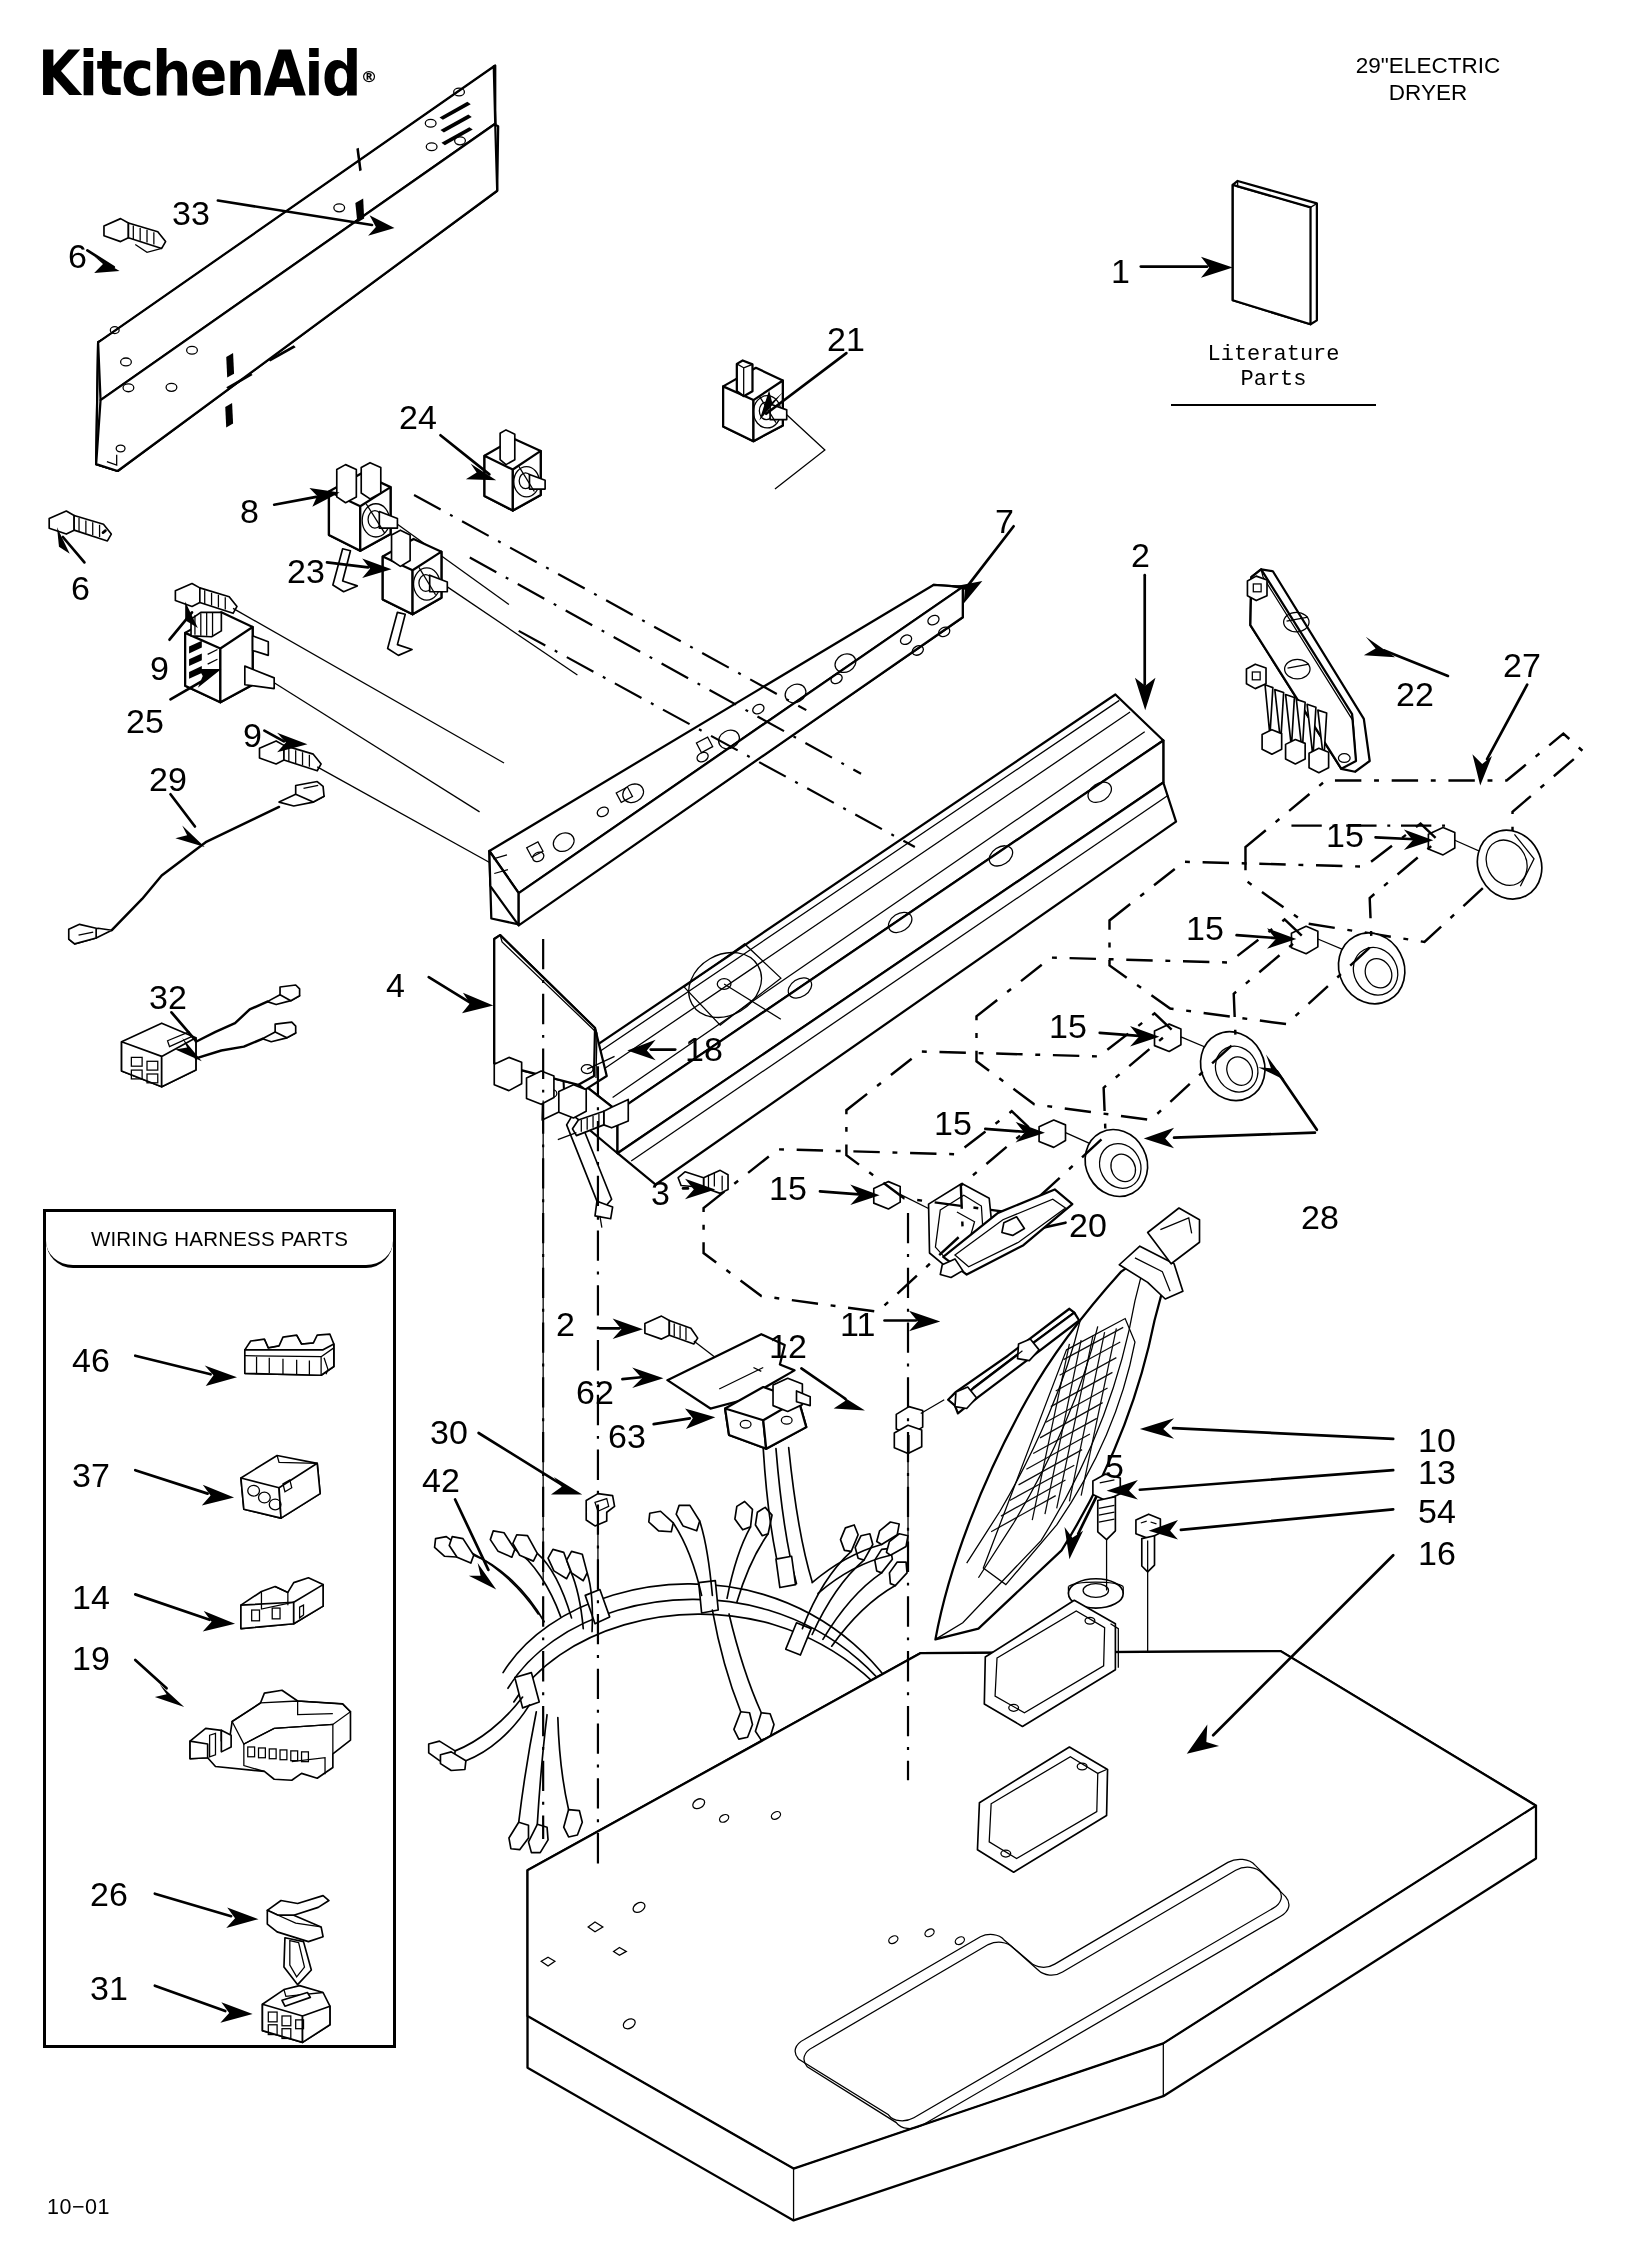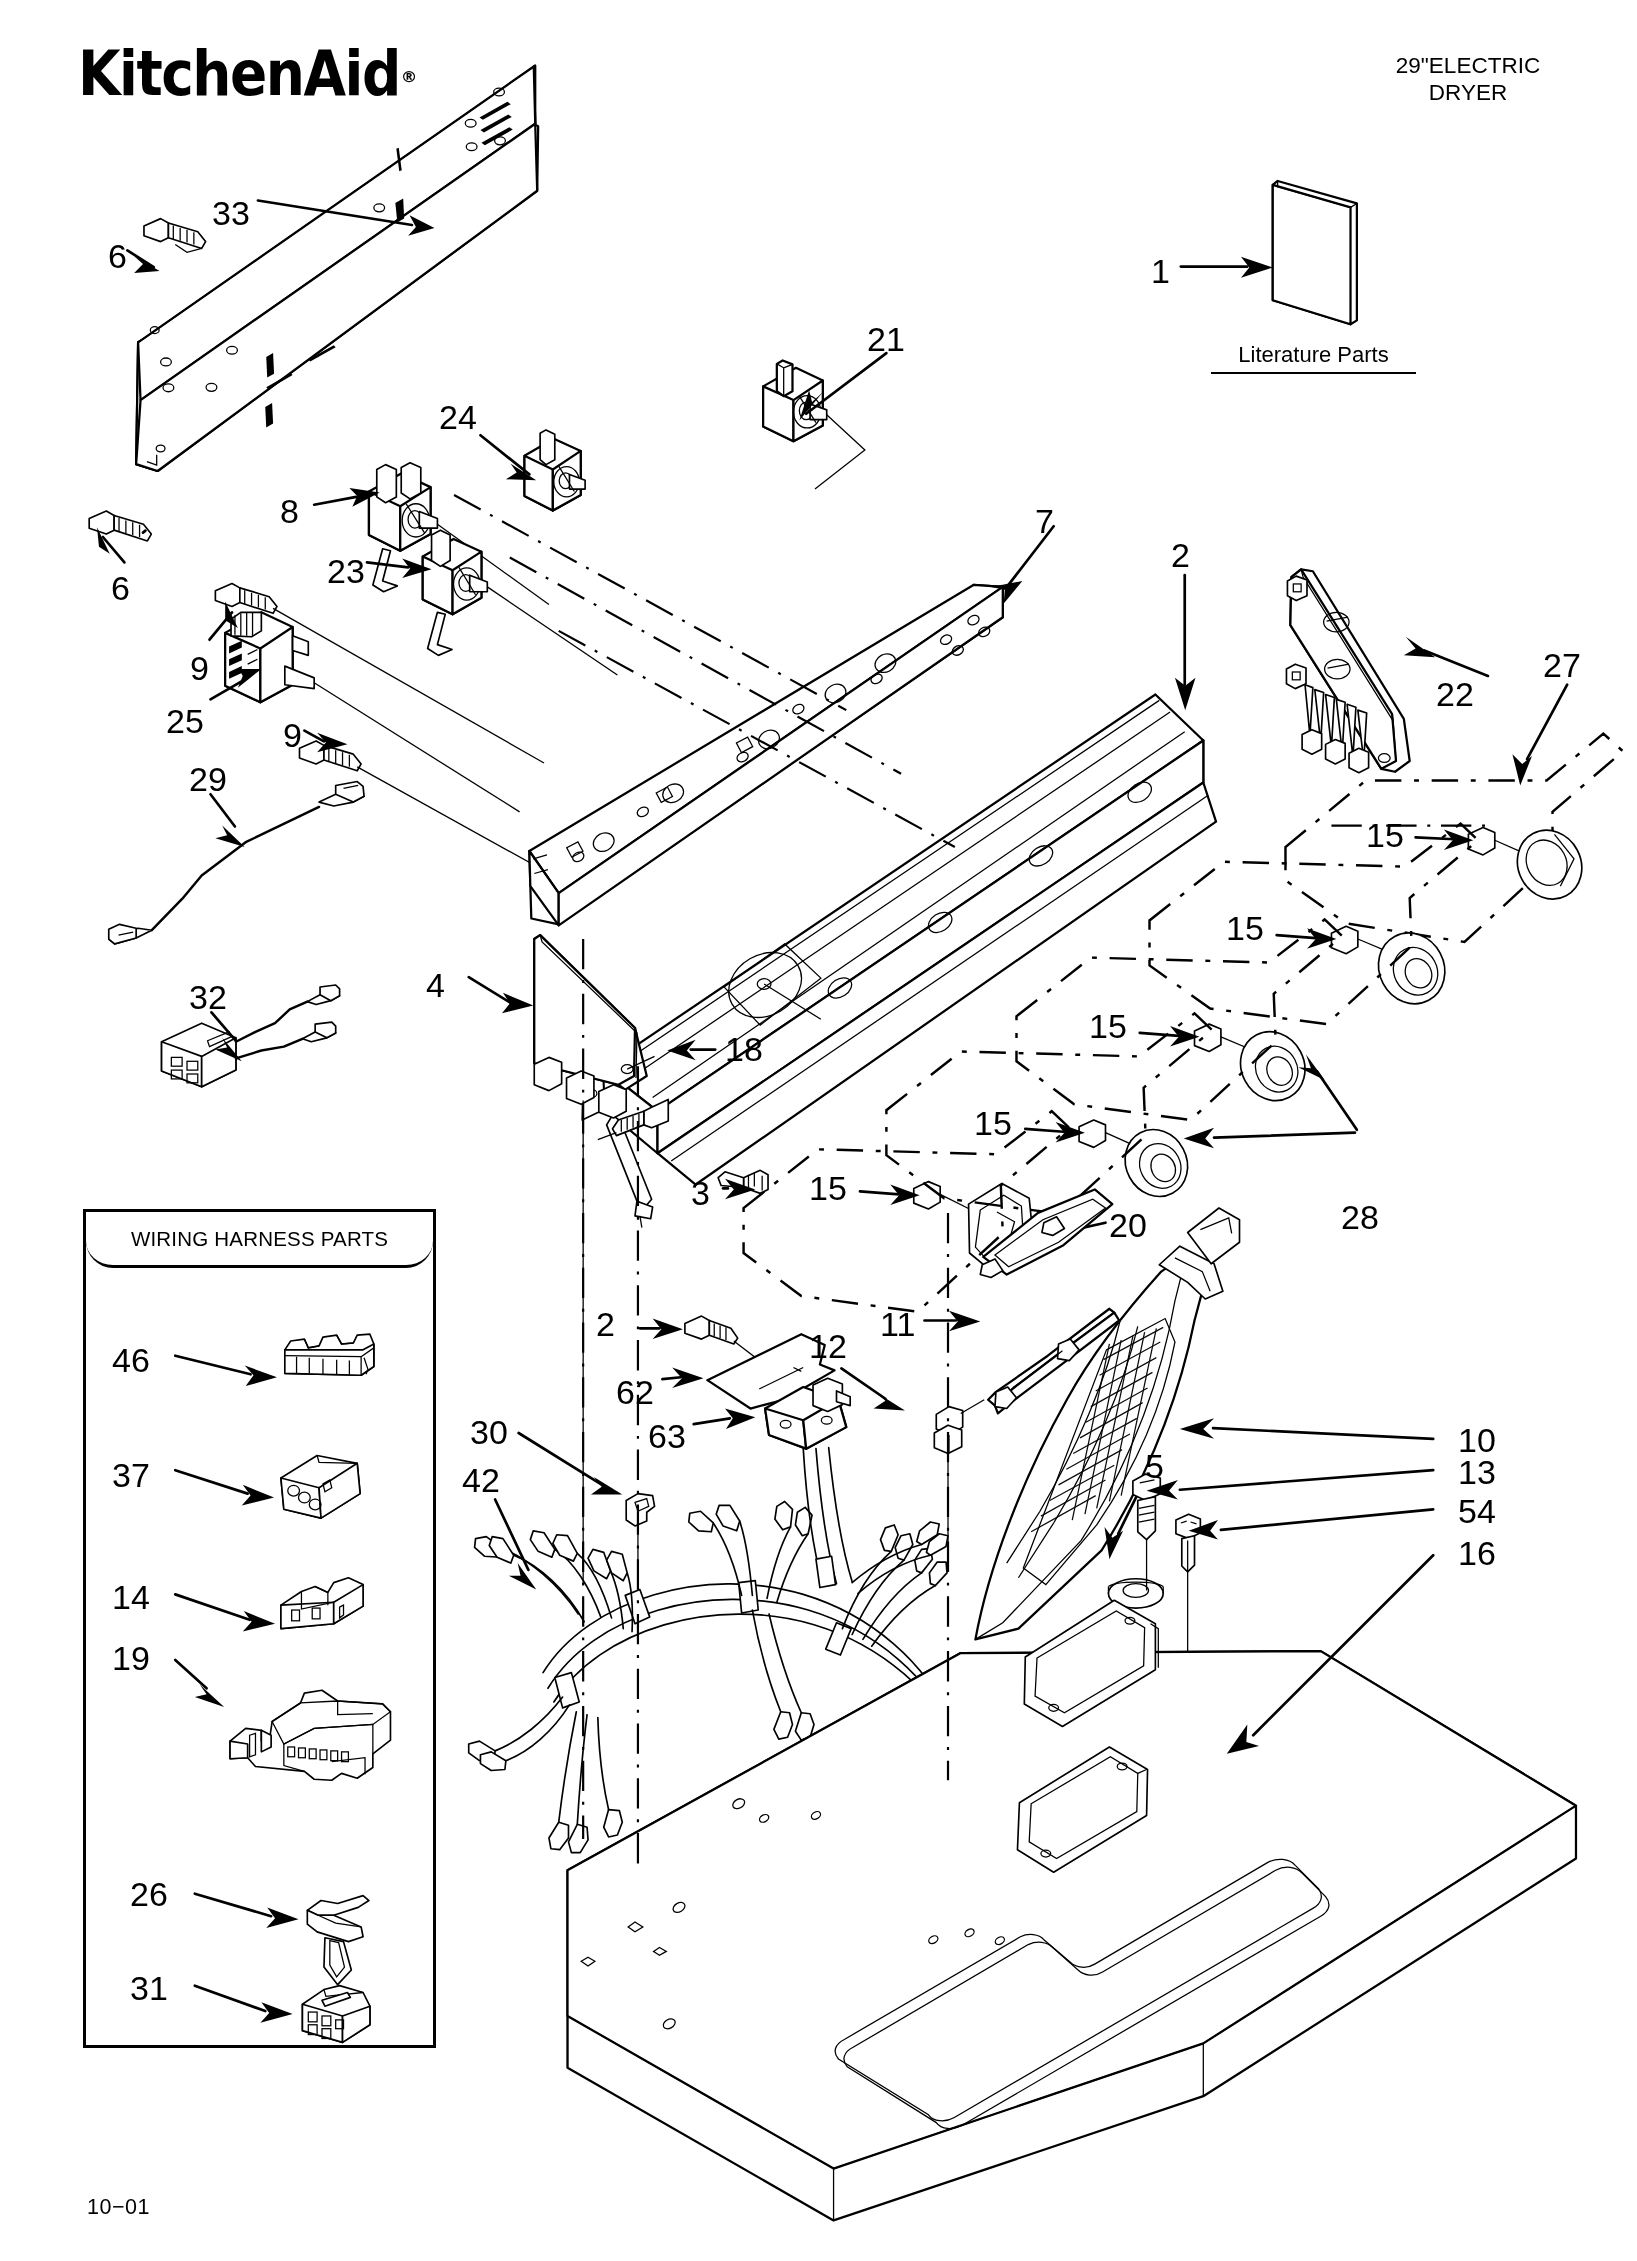--- a/index.html
+++ b/index.html
@@ -2,21 +2,21 @@
 <html style="font-size:7.8px"><head>
 <meta charset="utf-8">
 <title>KitchenAid 29" Electric Dryer — Parts Diagram</title>
 <style>
   html,body{margin:0;padding:0;background:#fff;}
   body{
     width:1638px;height:2261px;position:relative;overflow:hidden;
     font-family:"Liberation Sans", sans-serif;color:#000;
     -webkit-font-smoothing:antialiased;
   }
-  #sheet{position:absolute;inset:0;width:1546px;height:2261px;margin-left:40px;}
+  #sheet{position:absolute;inset:0;width:1546px;height:2261px;}
 
   
   #brand{
     position:absolute;left:38px;top:43px;
     font-family:"DejaVu Sans", sans-serif;
     font-weight:bold;font-size:55px;letter-spacing:-1.5px;
     line-height:1;white-space:nowrap;
     transform:scaleY(1.12);transform-origin:left top;
   }
   #brand .reg{
@@ -34,21 +34,21 @@
   
   #page-footer{
     position:absolute;left:47px;top:2195px;
     font-size:21.5px;letter-spacing:0.5px;
   }
 
   
   #lit-caption{
     position:absolute;left:1171px;top:342px;width:205px;
     text-align:center;font-size:22px;
-    border-bottom:2px solid #000;padding-bottom:4px;
+    border-bottom:2px solid #000;padding-bottom:12px;font-family:Liberation Mono, monospace;
   }
 
   
   #wh-box{
     position:absolute;left:43px;top:1209px;width:353px;height:839px;
     border:3.4px solid #000;box-sizing:border-box;background:#fff;
   }
   #wh-title{
     position:absolute;left:0;top:0;width:100%;height:56px;
     border-bottom:3.4px solid #000;box-sizing:border-box;

